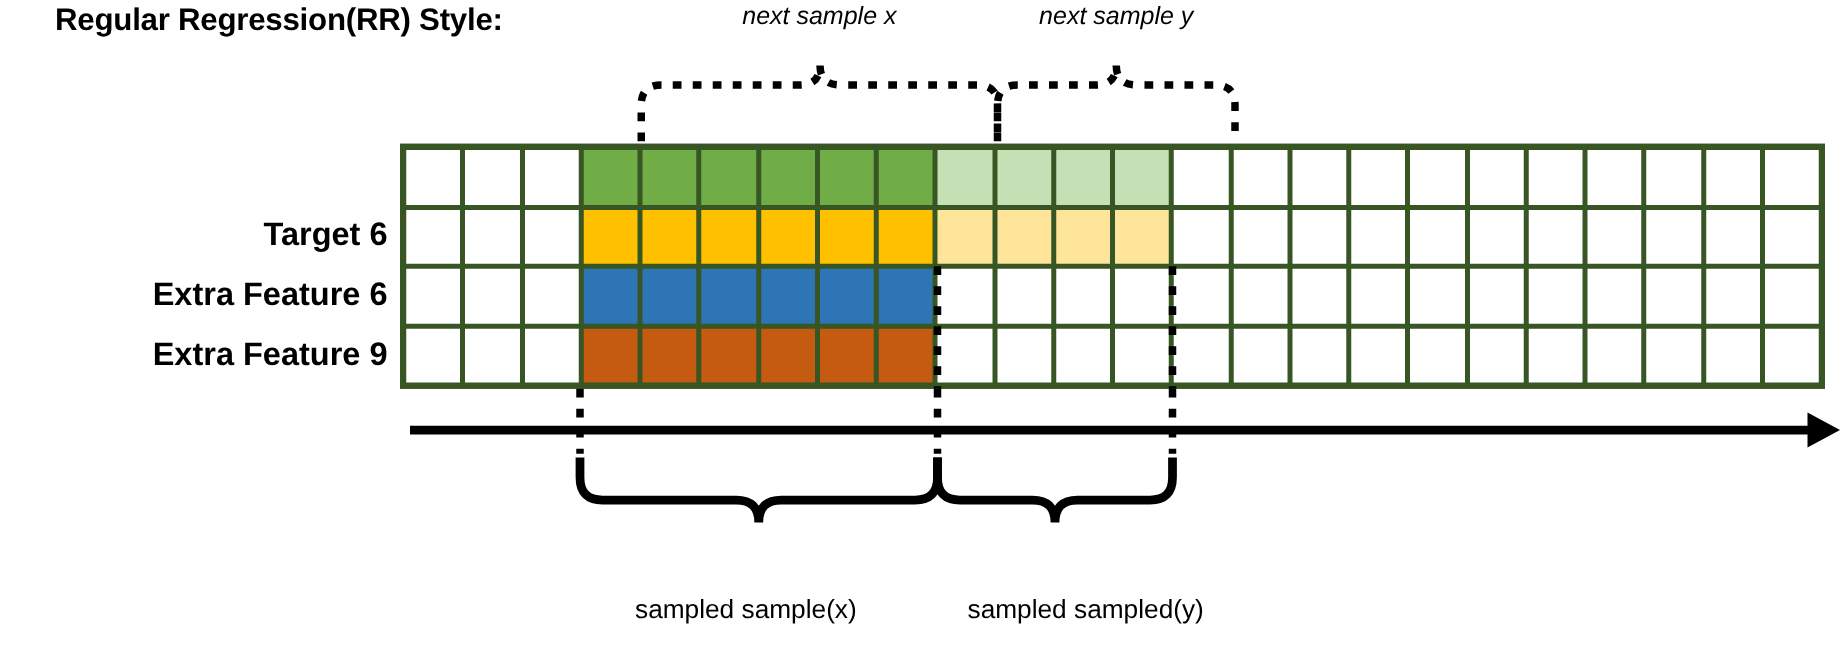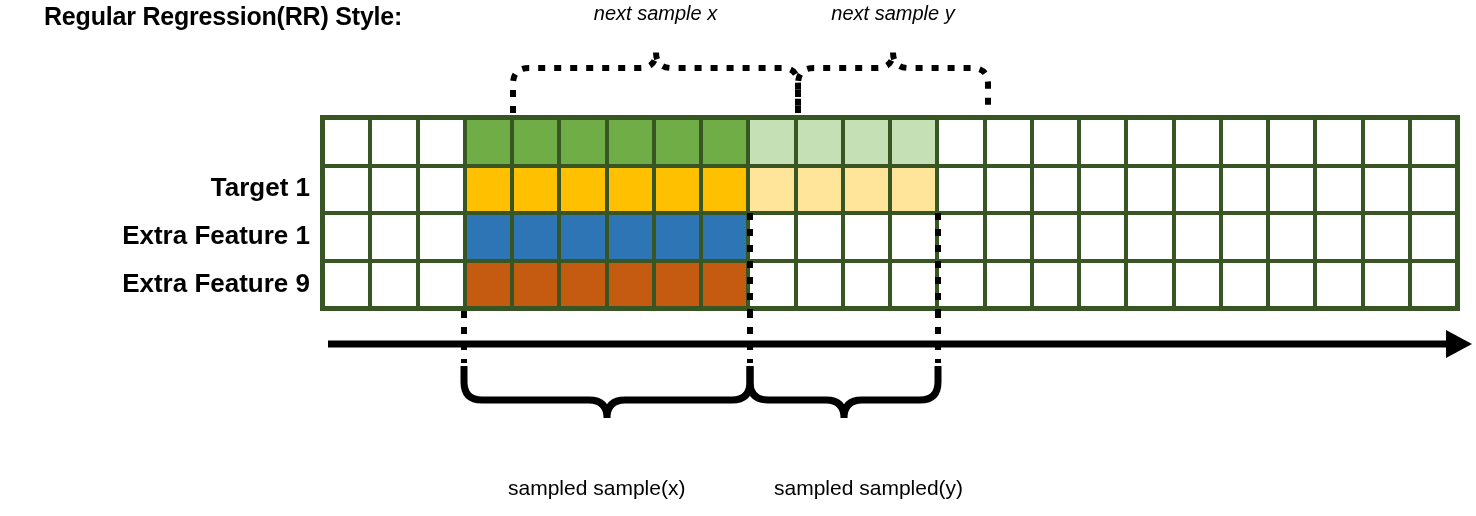--- a/index.html
+++ b/index.html
@@ -112,22 +112,22 @@
 <body>
 
 <div class="stage">
 
   <div id="page-title">Regular Regression(RR) Style:</div>
 
   <div class="brace-label" id="next-sample-y-label">next sample y</div>
   <div class="brace-label" id="next-sample-x-label">next sample x</div>
 
   <div id="row-label-wrap">
-    <div class="row-label" style="top:48px;">Target 1</div>
-    <div class="row-label" style="top:96px;">Extra Feature 1</div>
+    <div class="row-label" style="top:48px;">Target 6</div>
+    <div class="row-label" style="top:96px;">Extra Feature 6</div>
     <div class="row-label" style="top:144px;">Extra Feature 9</div>
   </div>
 
   <div id="grid">
       <div class="grid-row">
         <div class="cell" style="background: rgb(255, 255, 255);"></div>
         <div class="cell" style="background: rgb(255, 255, 255);"></div>
         <div class="cell" style="background: rgb(255, 255, 255);"></div>
         <div class="cell" style="background: rgb(112, 173, 71);"></div>
         <div class="cell" style="background: rgb(112, 173, 71);"></div>

